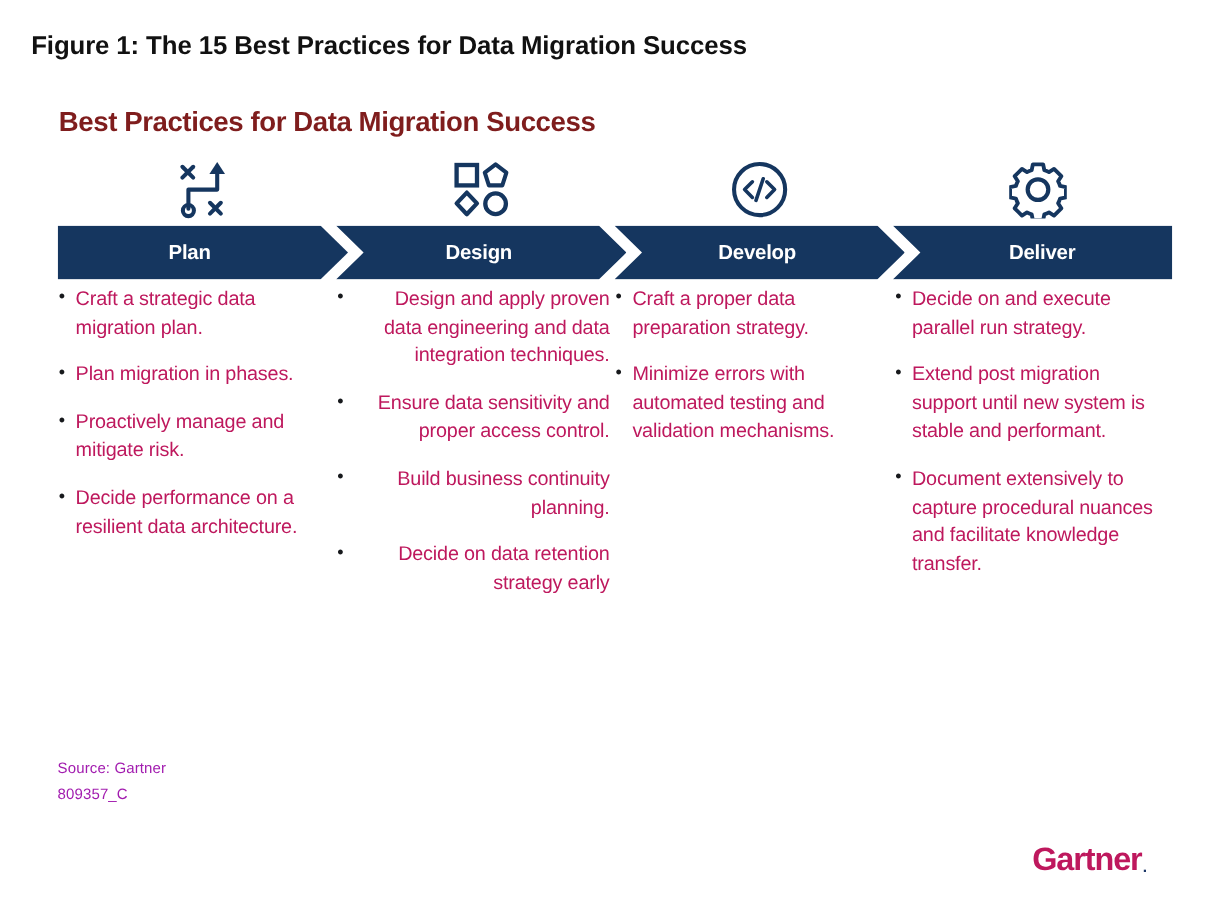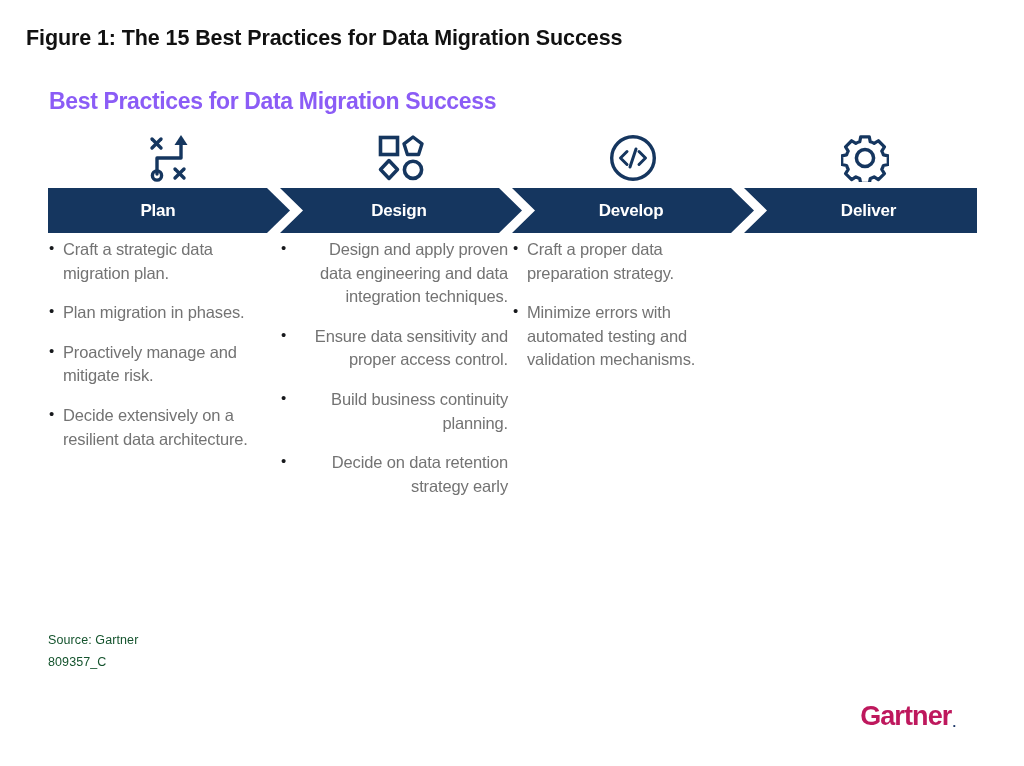--- a/index.html
+++ b/index.html
@@ -31,21 +31,21 @@
     white-space: nowrap;
   }
 
   
   .subtitle {
     position: absolute;
     left: 49px;
     top: 88px;
     font-size: 23px;
     font-weight: bold;
-    color: #8b5cf6;
+    color: #7f1d1d;
     letter-spacing: -0.35px;
     white-space: nowrap;
   }
 
   
   .icon-row {
     position: absolute;
     left: 48px;
     top: 130px;
     width: 929px;
@@ -129,40 +129,40 @@
   .col.c1 { left: 232px; text-align: right; }
   .col.c2 { left: 464px; }
   .col.c3 { left: 697px; }
 
   .bullet {
     position: relative;
     padding-left: 15px;
     margin-bottom: 16px;
     font-size: 16.5px;
     line-height: 1.43;
-    color: #737373;
+    color: #be185d;
     letter-spacing: -0.15px;
   }
   .bullet:before {
     content: "\2022";
     position: absolute;
     left: 1px;
     top: -1px;
     font-size: 15px;
     color: #17191c;
   }
 
   
   .source {
     position: absolute;
     left: 48px;
     top: 630px;
     font-size: 12.5px;
     line-height: 1.75;
-    color: #14532d;
+    color: #a21caf;
     letter-spacing: 0.1px;
   }
 
   
   .logo {
     position: absolute;
     right: 42px;
     bottom: 36px;
     display: flex;
     align-items: flex-end;
@@ -252,35 +252,40 @@
       <span class="chev-label">Deliver</span>
     </div>
   </div>
 
   <div class="columns">
 
     <div class="col c0">
       <div class="bullet">Craft a strategic data migration plan.</div>
       <div class="bullet">Plan migration in phases.</div>
       <div class="bullet">Proactively manage and mitigate risk.</div>
-      <div class="bullet">Decide extensively on a resilient data architecture.</div>
+      <div class="bullet">Decide performance on a resilient data architecture.</div>
     </div>
 
     <div class="col c1">
       <div class="bullet">Design and apply proven data engineering and data integration techniques.</div>
       <div class="bullet">Ensure data sensitivity and proper access control.</div>
       <div class="bullet">Build business continuity planning.</div>
       <div class="bullet">Decide on data retention strategy early</div>
     </div>
 
     <div class="col c2">
       <div class="bullet">Craft a proper data preparation strategy.</div>
       <div class="bullet">Minimize errors with automated testing and validation mechanisms.</div>
     </div>
 
+    <div class="col c3">
+      <div class="bullet">Decide on and execute parallel run strategy.</div>
+      <div class="bullet">Extend post migration support until new system is stable and performant.</div>
+      <div class="bullet">Document extensively to capture procedural nuances and facilitate knowledge transfer.</div>
+    </div>
 
   </div>
 
   <div class="source">
     <div>Source: Gartner</div>
     <div>809357_C</div>
   </div>
 
   <div class="logo">
     <span class="logo-text">Gartner</span>

